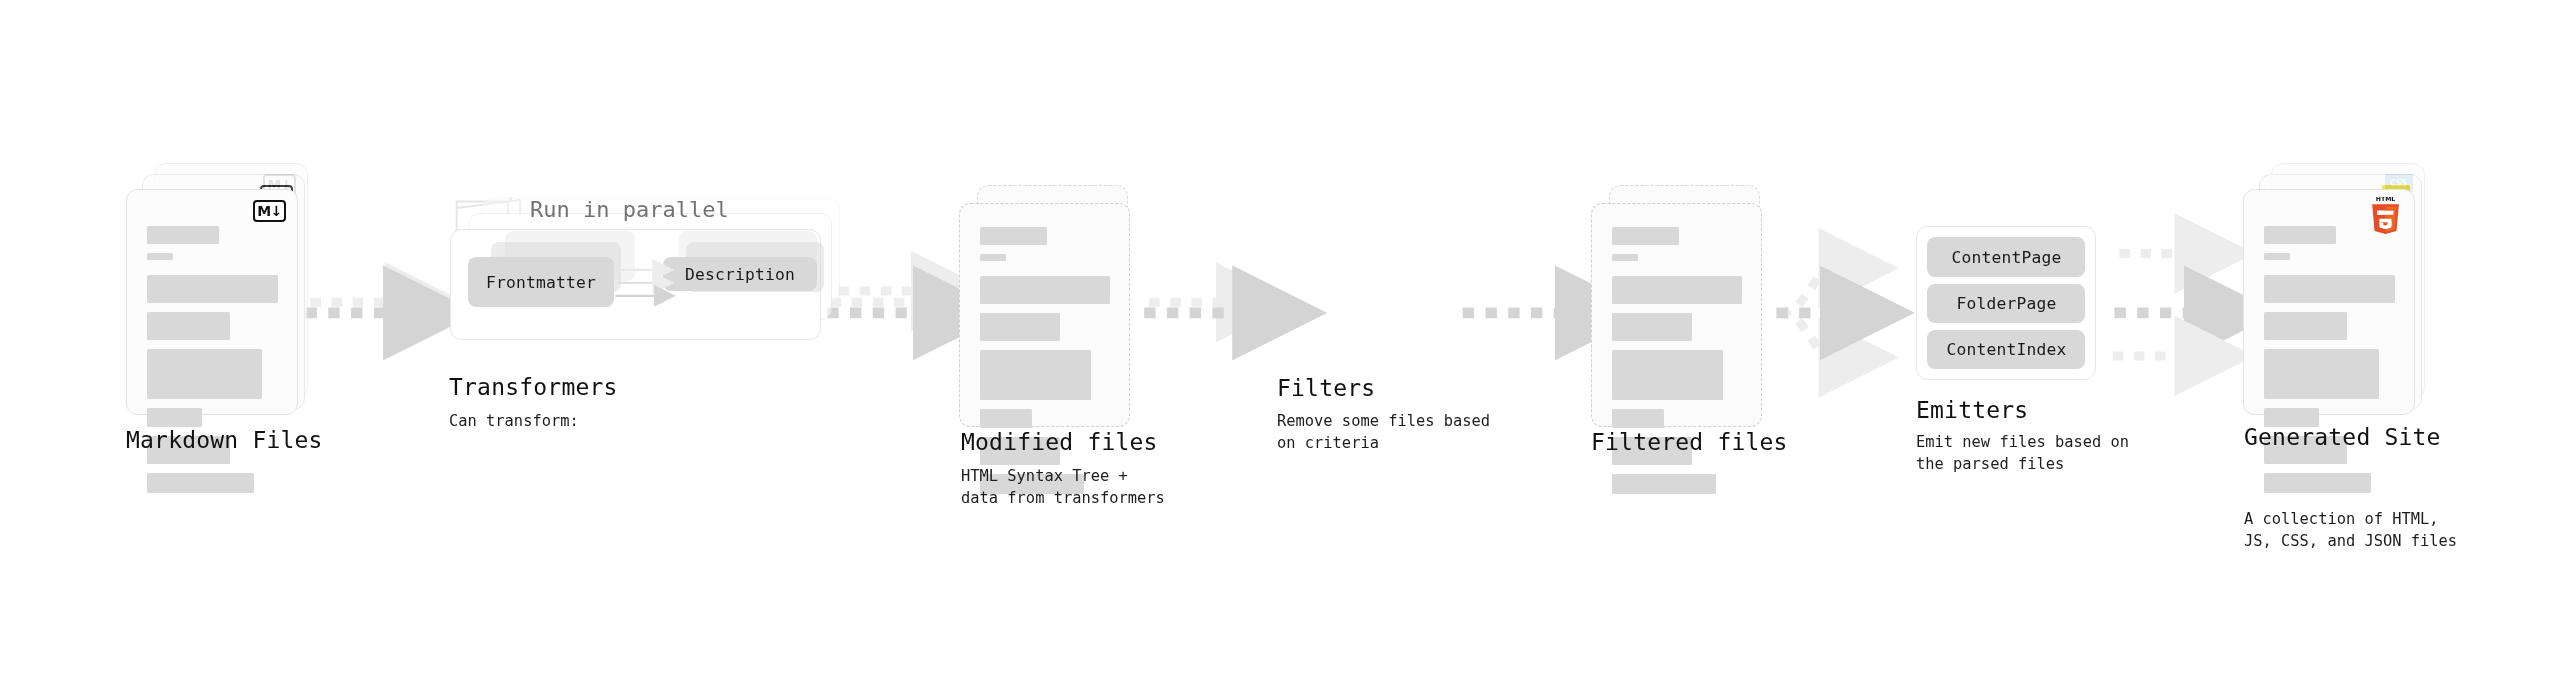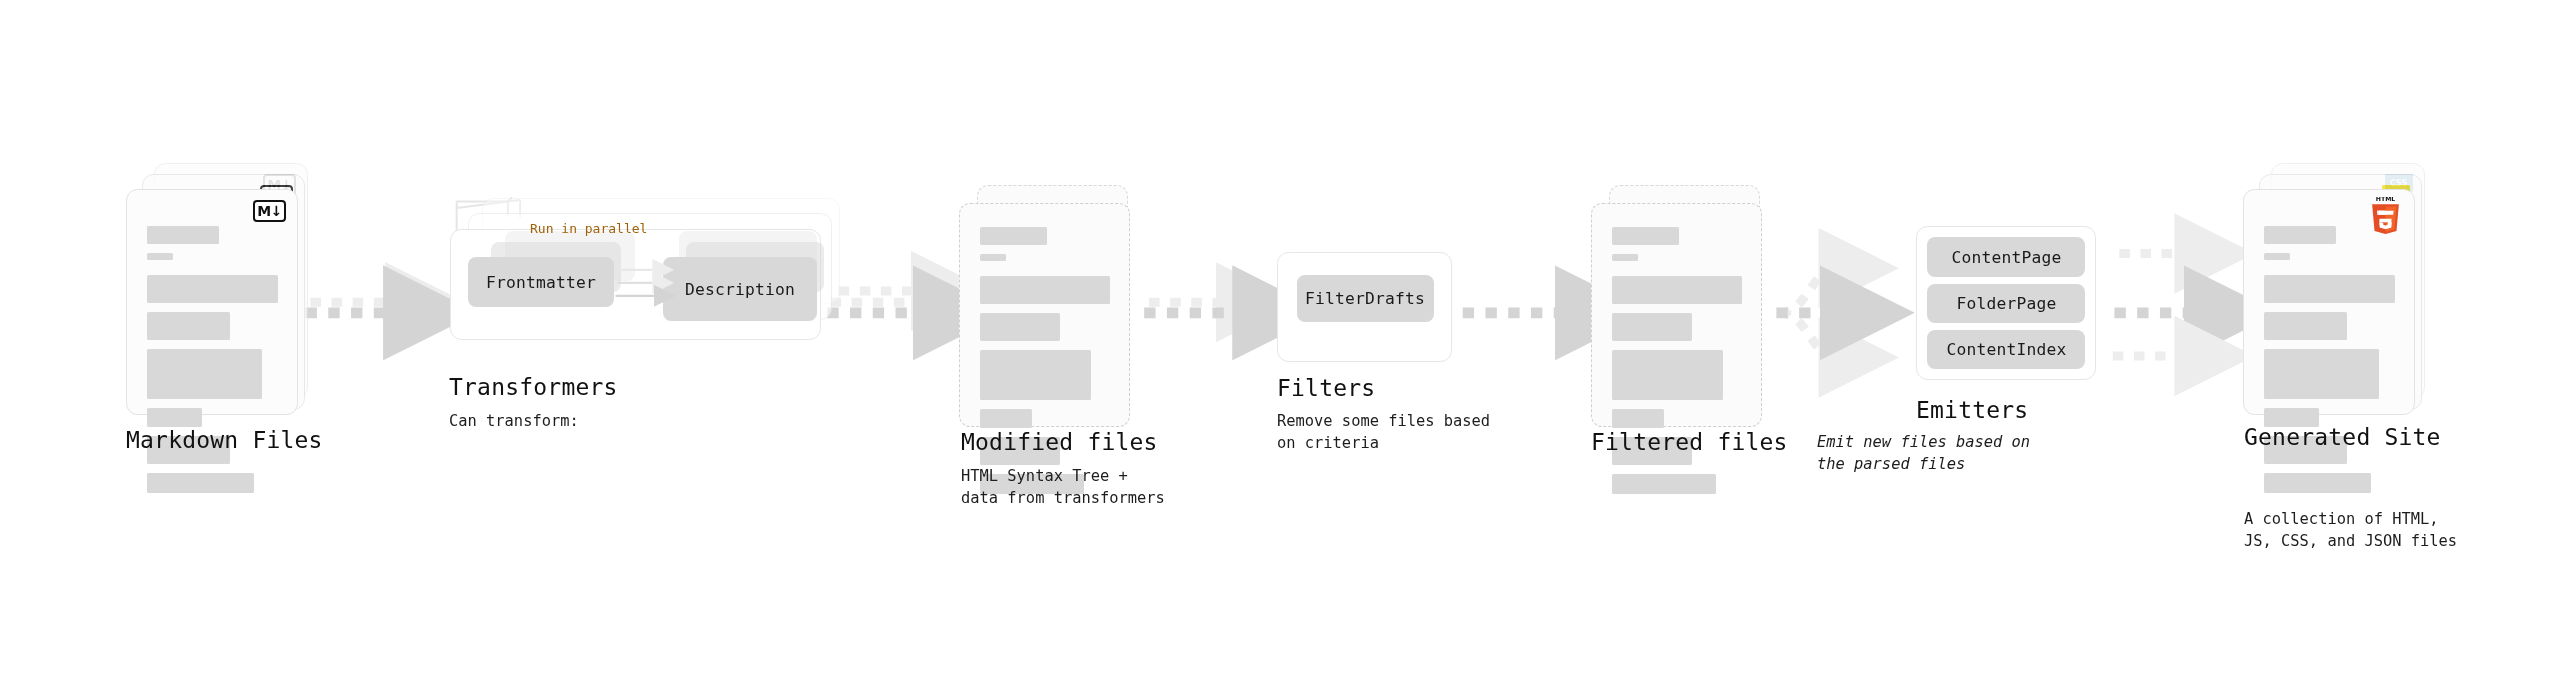--- a/index.html
+++ b/index.html
@@ -134,24 +134,23 @@
     position: absolute;
     font-size: 15.4px;
     line-height: 1.45;
     color: #1d1d1d;
   }
   .caption-list .li { padding-left: 11.4px; }
 
   
   .parallel-label {
     position: absolute;
-    font-size: 13px;
-    color: #a16207;
+    font-size: 22px;
+    color: #737373;
     white-space: nowrap;
-    margin-top: 24px;
   }
 
   svg.overlay {
     position: absolute;
     left: 0; top: 0;
     width: 2576px; height: 681px;
     pointer-events: none;
   }
 </style>
 </head>
@@ -245,21 +244,21 @@
       <div class="group g-back2" style="left:37px; top:3.3px;  width:358px; height:106px;"></div>
       <div class="group g-back1" style="left:23px; top:18px; width:364px; height:107px;"></div>
       <div class="group" style="left:4.9px;  top:34px; width:371px; height:111px;"></div>
 
       <div class="pill p-back2" style="left:60px;  top:36px; width:130px; height:50px;"></div>
       <div class="pill p-back2" style="left:234px; top:36px; width:138px; height:50px;"></div>
       <div class="pill p-back1" style="left:46px;  top:47px; width:130px; height:50px;"></div>
       <div class="pill p-back1" style="left:241px; top:47px; width:138px; height:50px;"></div>
 
       <div class="pill" style="left:23px;  top:62px; width:146px; height:50px;">Frontmatter</div>
-      <div class="pill" style="left:218px; top:62px; width:154px; height:64px;">Description</div>
+      <div class="pill" style="left:218px; top:62px; width:154px; height:34px;">Description</div>
 
       <svg width="406" height="179" style="position:absolute; left:0; top:0;" viewBox="0 0 500 220">
         <line x1="214" y1="92" x2="262" y2="92" stroke="#e8e8e8" stroke-width="3" marker-end="url(#ah-l)"></line>
         <line x1="212" y1="108" x2="262" y2="108" stroke="#e0e0e0" stroke-width="3" marker-end="url(#ah-l)"></line>
         <line x1="210" y1="124" x2="264" y2="124" stroke="#d4d4d4" stroke-width="3" marker-end="url(#ah)"></line>
       </svg>
     </div>
   </div>
 
   <div class="parallel-label" style="left:530px; top:197px;">Run in parallel</div>
@@ -281,26 +280,20 @@
           <div class="bar m" style="width:62%;"></div>
           <div class="bar s" style="width:80%;"></div>
         </div>
       </div>
     </div>
   </div>
   <div class="caption-title" style="left:961px; top:429px;">Modified files</div>
   <div class="caption-sub" style="left:961px; top:465px;">HTML Syntax Tree +
 data from transformers</div>
 
-  <div class="node" style="left:1277px; top:252px;">
-    <div style="position:relative; width:187px; height:114px;">
-      <div class="group" style="left:0; top:0; width:175px; height:110px;"></div>
-      <div class="pill" style="left:19.5px; top:23px; width:137px; height:47px;">FilterDrafts</div>
-    </div>
-  </div>
   <div class="caption-title" style="left:1277px; top:375px;">Filters</div>
   <div class="caption-sub" style="left:1277px; top:410px;">Remove some files based
 on criteria</div>
 
   <div class="node" style="left:1591px; top:185px;">
     <div class="doc-stack" style="width:187px; height:244px;">
       <div class="doc dashed back1" style="left:18px; top:0px;  width:151px; height:228px;"></div>
       <div class="doc dashed" style="left:0px;  top:18px; width:171px; height:224px;">
         <div class="doc-body" style="top:23px;">
           <div class="bar t" style="width:52%;"></div>
@@ -319,21 +312,21 @@
 
   <div class="node" style="left:1916px; top:226px;">
     <div style="position:relative; width:203px; height:163px;">
       <div class="group" style="left:0; top:0; width:180px; height:154px;"></div>
       <div class="pill" style="left:11.4px; top:11.4px; width:158px; height:40px;">ContentPage</div>
       <div class="pill" style="left:11.4px; top:58px; width:158px; height:39px;">FolderPage</div>
       <div class="pill" style="left:11.4px; top:104px; width:158px; height:39px;">ContentIndex</div>
     </div>
   </div>
   <div class="caption-title" style="left:1916px; top:397px;">Emitters</div>
-  <div class="caption-sub" style="left:1817px; top:431px;font-style:italic;">Emit new files based on
+  <div class="caption-sub" style="left:1916px; top:431px;">Emit new files based on
 the parsed files</div>
 
   <div class="node" style="left:2243px; top:163px;">
     <div class="doc-stack" style="width:195px; height:252px;">
       <div class="doc back2" style="left:28px; top:0px; width:154px; height:236px;">
         <div class="badge">
           <div class="css-badge">CSS</div>
         </div>
       </div>
       <div class="doc back1" style="left:16.3px; top:11.4px; width:163px; height:236px;">

